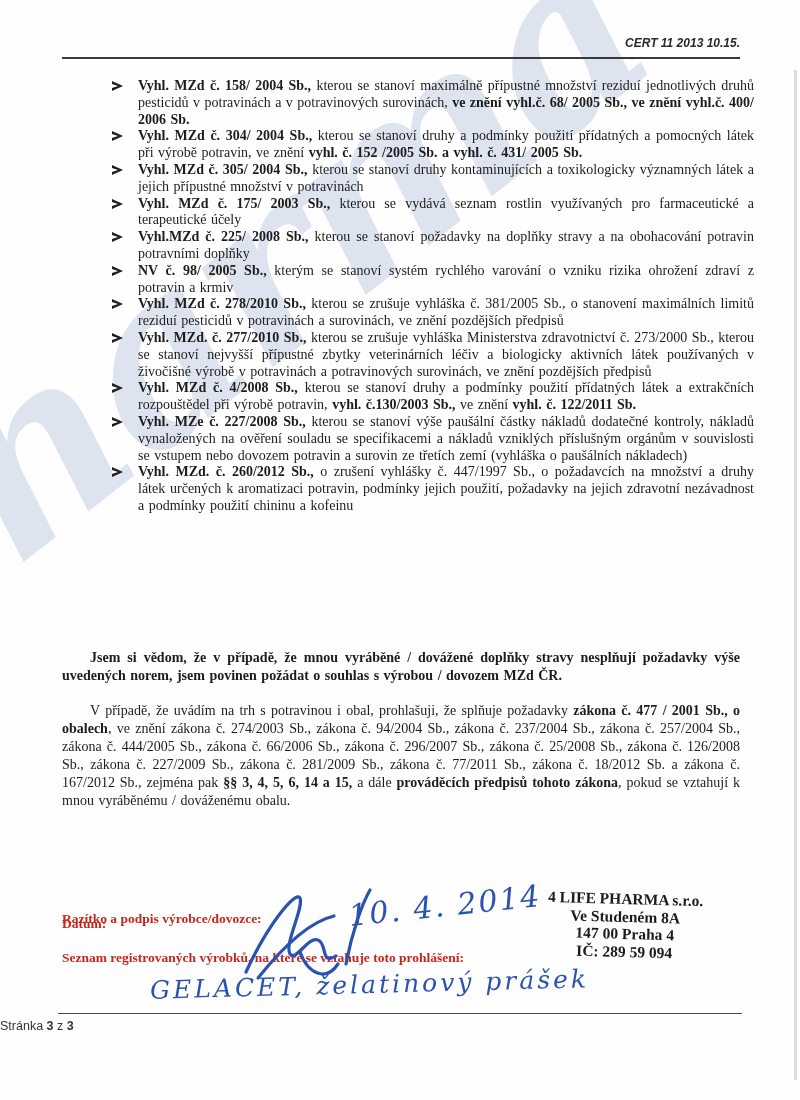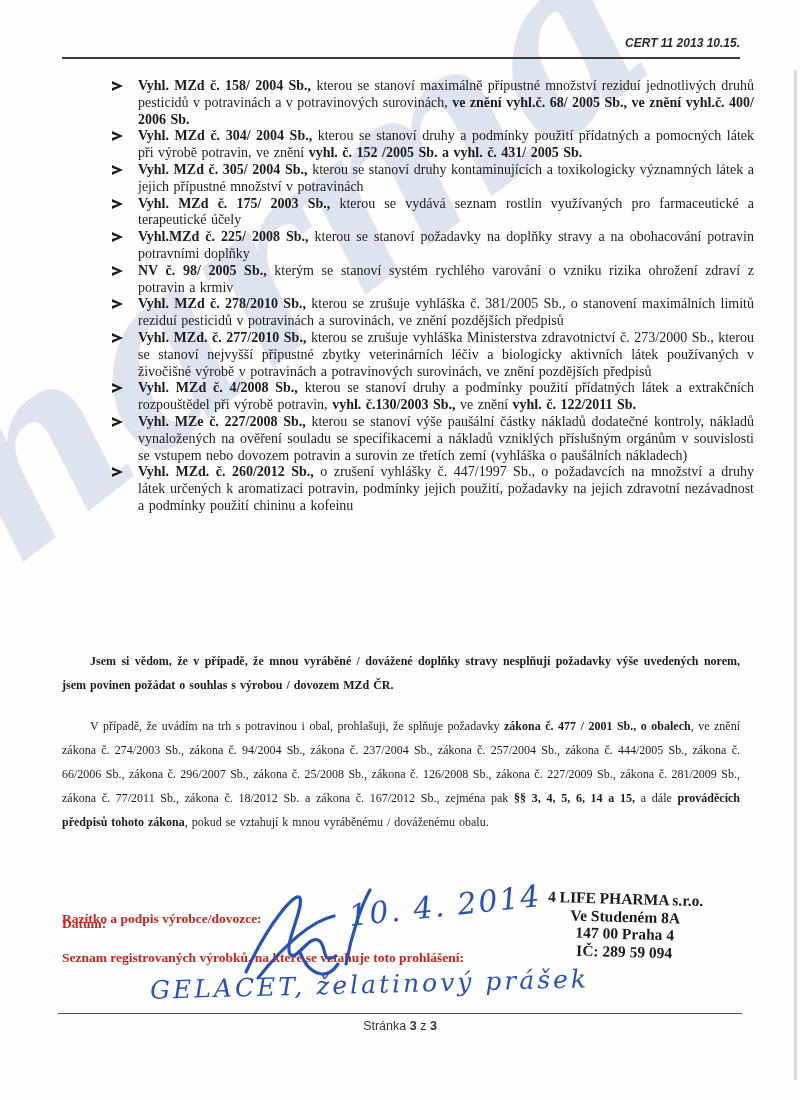--- a/index.html
+++ b/index.html
@@ -56,21 +56,21 @@
   .bullet::after{
     content:"";position:absolute;left:0px;top:3px;width:0;height:0;
     border-left:6px solid #fefefe;
     border-top:2.5px solid transparent;border-bottom:2.5px solid transparent;
   }
   .li-text{flex:1;text-align:justify;word-spacing:1px;}
   .b{font-weight:bold;}
   
   .paras{
     position:absolute;top:632px;left:62px;width:678px;
-    font-size:12px;line-height:24px;
+    font-size:14px;line-height:18px;
   }
   .para{margin:0;text-align:justify;word-spacing:1px;}
   .para.indent{margin-top:17px;text-indent:28px;}
   
   .red-label{
     position:absolute;
     font-size:13.5px;font-weight:bold;
     color:#c4261d;
     white-space:nowrap;
   }
@@ -93,21 +93,20 @@
   }
   .hand-products{
     position:absolute;left:150px;top:970px;
     font-size:25px;letter-spacing:3px;
     transform:rotate(-1.5deg);white-space:nowrap;
   }
   
   .footer-rule{position:absolute;left:58px;top:1013px;width:684px;height:1px;background:#4a4a4a;}
   .footer{
     position:absolute;left:0;top:1019px;width:800px;
-    text-align:center;
     font-family:"Liberation Sans", sans-serif;
     font-size:12.5px;color:#333;
   }
   .footer .num{font-weight:bold;}
 </style>
 </head>
 <body>
 
 <div class="page">
 

